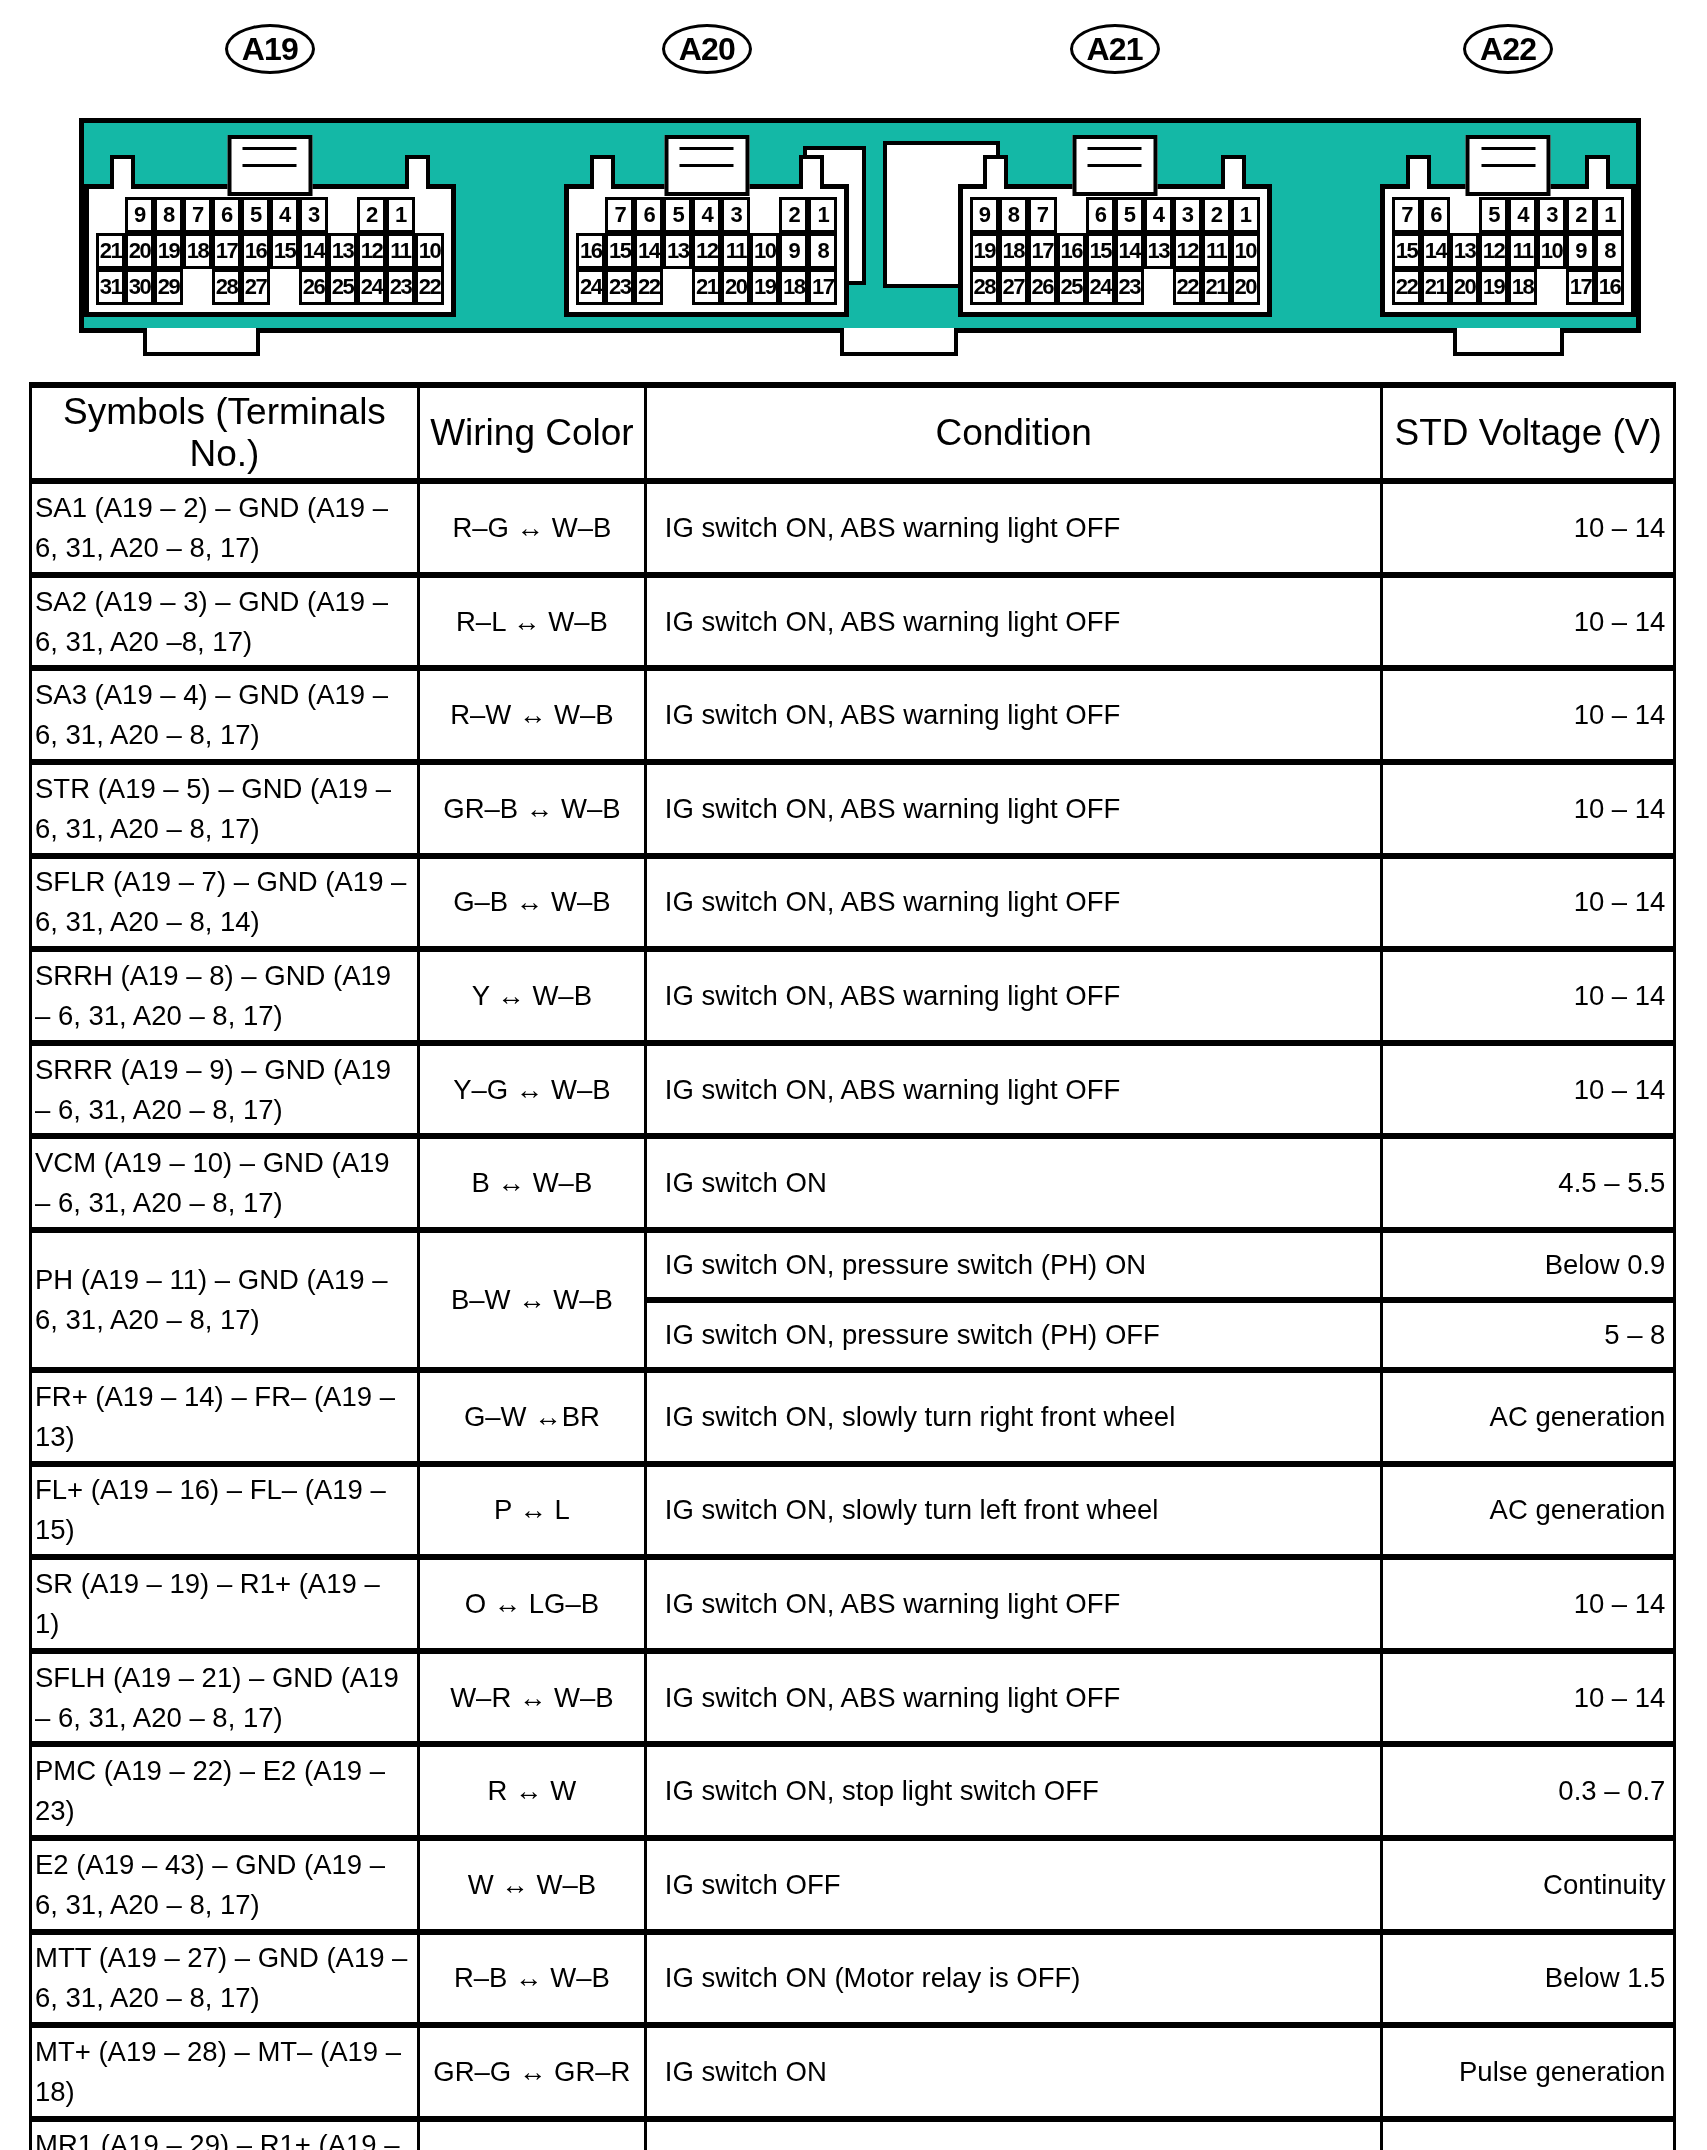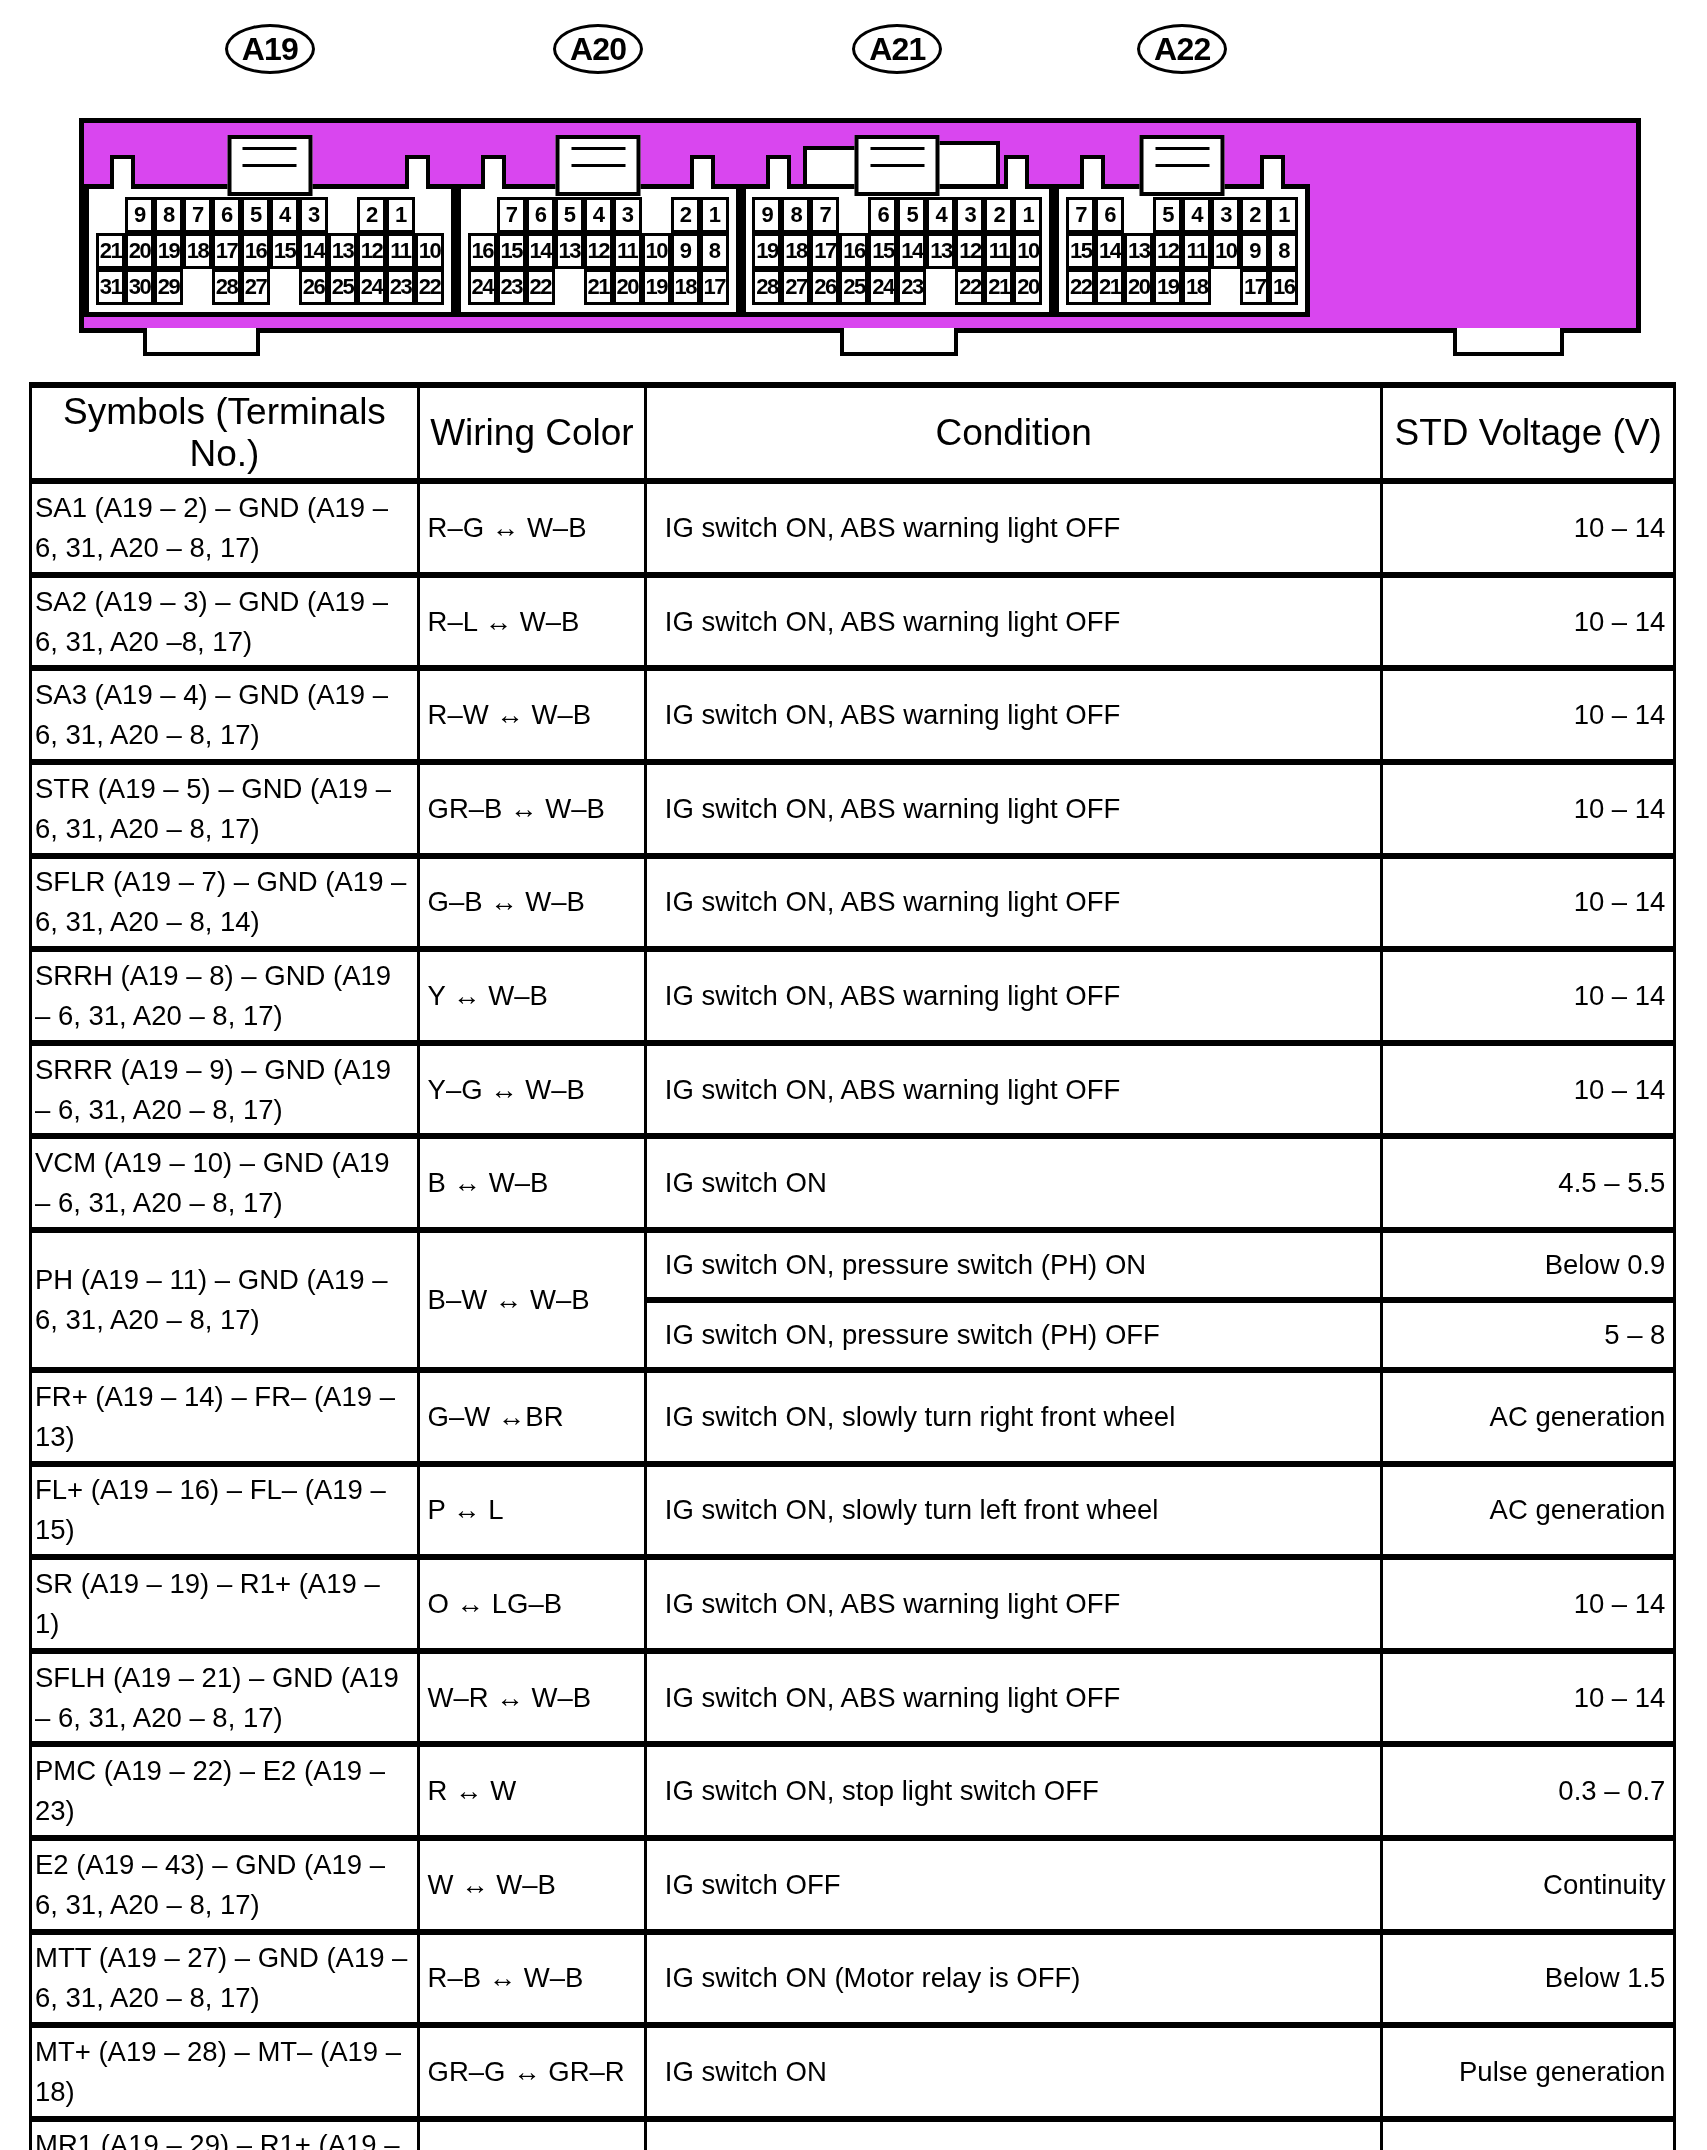--- a/index.html
+++ b/index.html
@@ -6,22 +6,22 @@
   html, body { background: #ffffff; }
   body {
     width: 1707px; height: 2151px;
     font-family: "Liberation Sans", "DejaVu Sans", sans-serif;
     color: #000; position: relative; overflow: hidden;
   }
 
   
   .diagram-wrap { position: absolute; top: 118px; left: 79px; width: 1562px; }
   .ecu-box {
-    position: relative; border: 5.3px solid #000; background: #d946ef;
-    padding: 12.2px 0 10.7px 0; display: flex; align-items: flex-start;
+    position: relative; border: 5.3px solid #000; background: #14b8a6;
+    padding: 12.2px 0 10.7px 0; display: flex; align-items: flex-start; justify-content: space-between;
   }
   .conn { position: relative; padding-top: 49px; }
   .conn:nth-of-type(1) { margin-left: 21.4px; }
   .conn:nth-of-type(2) { margin-left: 20.6px; }
   .conn:nth-of-type(3) { margin-left: 245px; }
   .conn:nth-of-type(4) { margin-left: 25px; }
 
   .conn-label {
     position: absolute; top: -111px; left: 50%; transform: translateX(-50%);
     width: 90px; height: 50px; border: 3.8px solid #000; border-radius: 50%;
@@ -63,21 +63,21 @@
 
   
   .tbl-wrap { position: absolute; top: 382px; left: 29px; width: 1647px; }
   table { border-collapse: collapse; width: 100%; table-layout: fixed; }
   th, td { border-style: solid; border-color: #000; border-width: 6.1px 3.8px; background: #fff; }
   th {
     height: 52px; font-size: 37px; font-weight: 400; text-align: center; padding: 3.1px;
   }
   td { font-size: 27.5px; line-height: 40px; padding: 3.8px 7.6px; vertical-align: middle; }
   td.symbols  { text-align: left; padding-left: 3px; }
-  td.wiring   { text-align: left; }
+  td.wiring   { text-align: center; }
   td.condition{ text-align: left; padding-left: 18px; }
   td.voltage  { text-align: right; }
   tr.split > td.condition, tr.split > td.voltage { height: 70px; }
 </style>
 </head>
 <body>
 
 <div class="diagram-wrap">
   <div class="ecu-box" id="connector-row">
     <div class="spacer spacer-1"></div>

